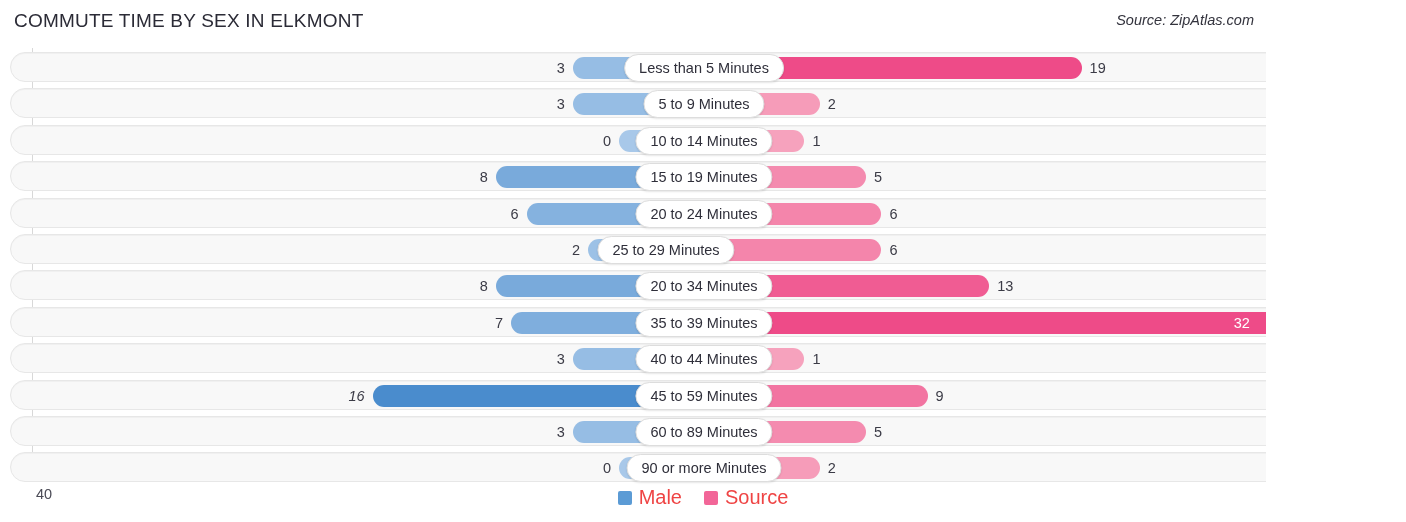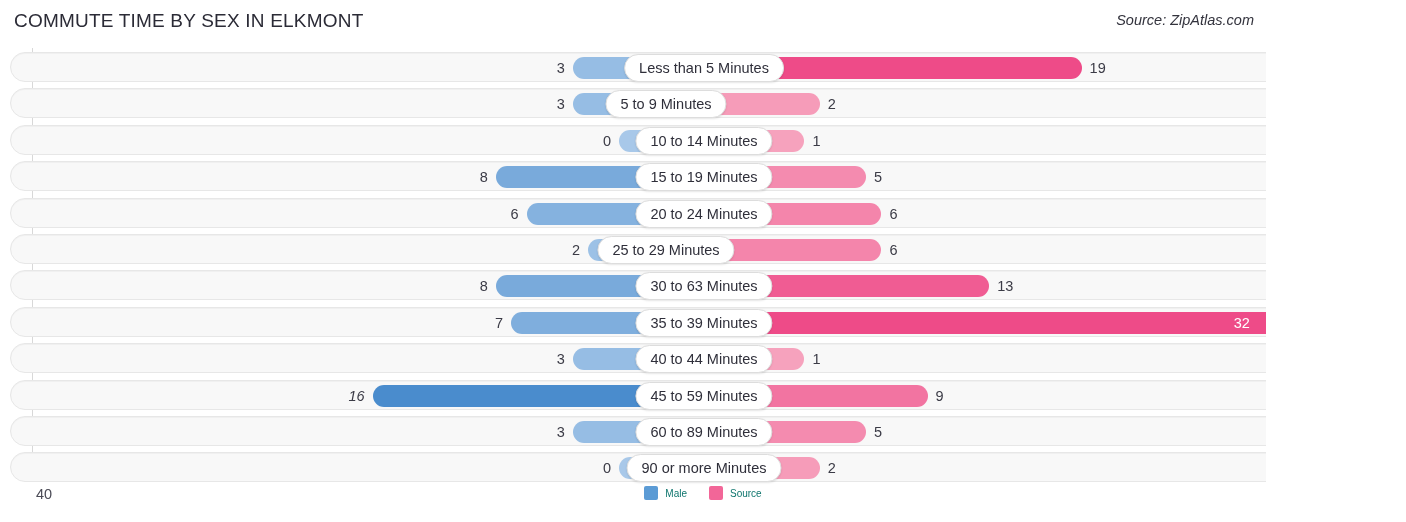--- a/index.html
+++ b/index.html
@@ -125,22 +125,22 @@
     width: 1406px;
     display: flex;
     justify-content: center;
     align-items: center;
     gap: 22px;
   }
   .legend-item {
     display: flex;
     align-items: center;
     gap: 7px;
-    font-size: 10px;
-    color: #0f766e;
+    font-size: 20px;
+    color: #ef4444;
   }
   .legend-swatch {
     width: 14px; height: 14px;
     border-radius: 2px;
     display: inline-block;
   }
 </style>
 </head>
 <body>
 
@@ -161,21 +161,21 @@
           <div class="bar-value female" style="left: 1078.6px; width: 50px;">19</div>
           <div class="cat-pill" style="left: 693px;">Less than 5 Minutes</div>
         </div>
       </div>
       <div class="row" style="top: 40.4px;">
         <div class="row-inner">
           <div class="bar male" style="left: 561.8px; width: 131.2px; background: rgb(150, 189, 228);"></div>
           <div class="bar female" style="left: 693px; width: 115.8px; background: rgb(246, 156, 185);"></div>
           <div class="bar-value male" style="left: 503.8px; width: 50px;">3</div>
           <div class="bar-value female" style="left: 816.8px; width: 50px;">2</div>
-          <div class="cat-pill" style="left: 655px;">5 to 9 Minutes</div>
+          <div class="cat-pill" style="left: 693px;">5 to 9 Minutes</div>
         </div>
       </div>
       <div class="row" style="top: 76.8px;">
         <div class="row-inner">
           <div class="bar male" style="left: 608px; width: 85px; background: rgb(168, 200, 233);"></div>
           <div class="bar female" style="left: 693px; width: 100.4px; background: rgb(246, 162, 189);"></div>
           <div class="bar-value male" style="left: 550px; width: 50px;">0</div>
           <div class="bar-value female" style="left: 801.4px; width: 50px;">1</div>
           <div class="cat-pill" style="left: 693px;">10 to 14 Minutes</div>
         </div>
@@ -206,21 +206,21 @@
           <div class="bar-value female" style="left: 878.4px; width: 50px;">6</div>
           <div class="cat-pill" style="left: 655px;">25 to 29 Minutes</div>
         </div>
       </div>
       <div class="row" style="top: 222.4px;">
         <div class="row-inner">
           <div class="bar male" style="left: 484.8px; width: 208.2px; background: rgb(121, 170, 219);"></div>
           <div class="bar female" style="left: 693px; width: 285.2px; background: rgb(240, 92, 147);"></div>
           <div class="bar-value male" style="left: 426.8px; width: 50px;">8</div>
           <div class="bar-value female" style="left: 986.2px; width: 50px;">13</div>
-          <div class="cat-pill" style="left: 693px;">30 to 63 Minutes</div>
+          <div class="cat-pill" style="left: 693px;">20 to 34 Minutes</div>
         </div>
       </div>
       <div class="row" style="top: 258.8px;">
         <div class="row-inner">
           <div class="bar male" style="left: 500.2px; width: 192.8px; background: rgb(127, 174, 221);"></div>
           <div class="bar female" style="left: 693px; width: 577.8px; background: rgb(238, 75, 136);"></div>
           <div class="bar-value male" style="left: 442.2px; width: 50px;">7</div>
           <div class="bar-value female inside" style="left: 1222.8px; width: 50px;">32</div>
           <div class="cat-pill" style="left: 693px;">35 to 39 Minutes</div>
         </div>

